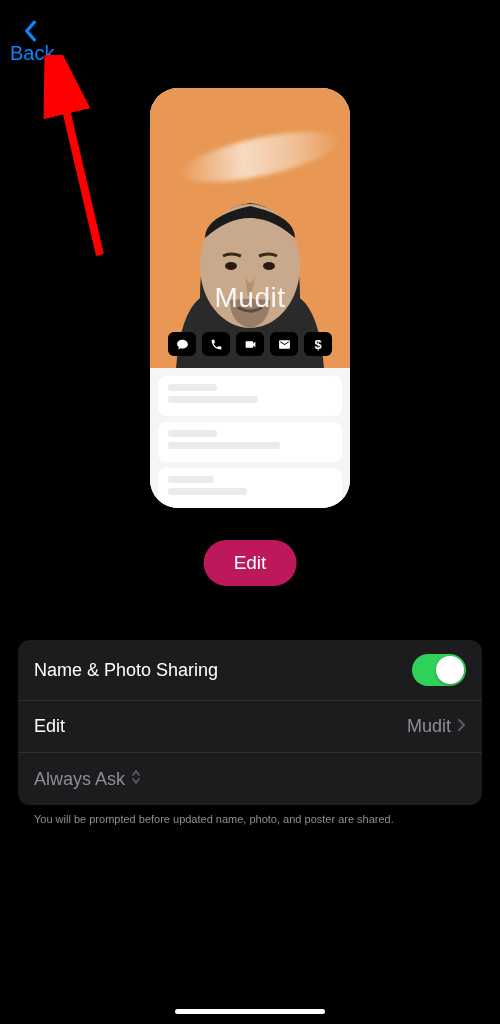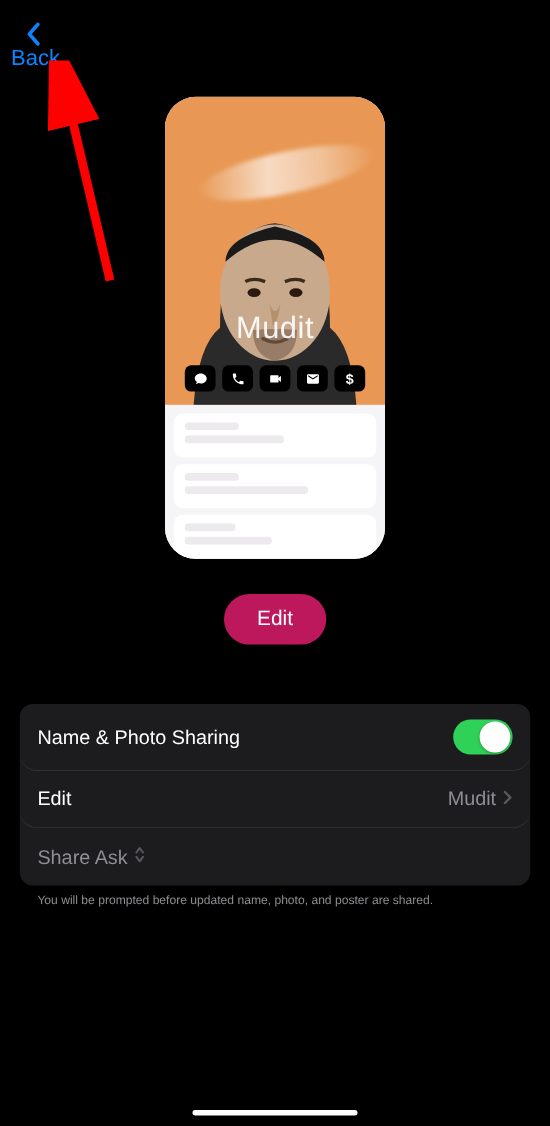--- a/index.html
+++ b/index.html
@@ -141,21 +141,20 @@
     border-radius: 12px;
   }
   .settings-row {
     display: flex;
     align-items: center;
     justify-content: space-between;
     padding: 14px 16px;
     font-size: 18px;
     border-bottom: 1px solid #313133;
     min-height: 52px;
-    border-radius: 16px;
   }
   .settings-row:last-child { border-bottom: none; }
   .row-value {
     display: flex;
     align-items: center;
     gap: 6px;
     color: #8e8e93;
     font-size: 18px;
   }
   .toggle {
@@ -292,21 +291,21 @@
       <span>Mudit</span>
       <span class="chevron">
         <svg width="9" height="14" viewBox="0 0 9 14">
             <path d="M2 2 L7 7 L2 12" stroke="#5a5a5e" stroke-width="2.2" fill="none" stroke-linecap="round" stroke-linejoin="round"></path>
           </svg>
       </span>
     </div>
   </div>
   <div class="settings-row">
     <div class="row-value">
-      <span>Share Ask</span>
+      <span>Always Ask</span>
       <span>
         <svg width="10" height="16" viewBox="0 0 10 16">
             <path d="M2 6 L5 2 L8 6 M2 10 L5 14 L8 10" stroke="#5a5a5e" stroke-width="1.8" fill="none" stroke-linecap="round" stroke-linejoin="round"></path>
           </svg>
       </span>
     </div>
   </div>
 </div>
 
 <div class="footer-note">You will be prompted before updated name, photo, and poster are shared.</div>

